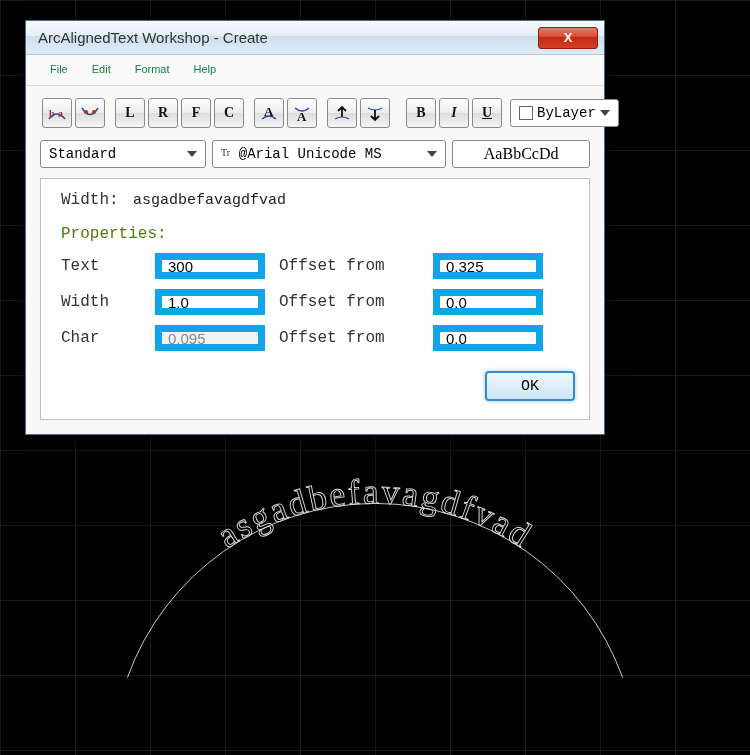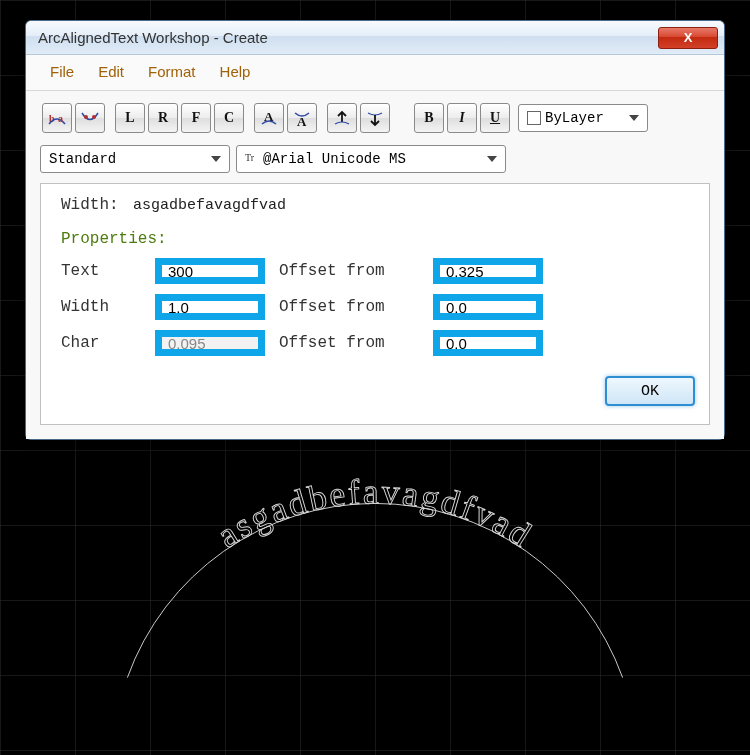--- a/index.html
+++ b/index.html
@@ -15,24 +15,24 @@
   .grid {
     position: absolute; inset: 0;
     background-image:
       linear-gradient(to right, rgba(40,40,40,0.6) 1px, transparent 1px),
       linear-gradient(to bottom, rgba(40,40,40,0.6) 1px, transparent 1px);
     background-size: 75px 75px;
   }
   .window {
     position: absolute;
     left: 25px; top: 20px;
-    width: 700px;
+    width: 580px;
     background: linear-gradient(to bottom, #fbfbfb, #ececec);
     border: 1px solid #4a6a8a;
-    border-radius: 6px;
+    border-radius: 0;
     box-shadow: 0 6px 20px rgba(0,0,0,0.6);
   }
   .titlebar {
     display: flex; align-items: center; justify-content: space-between;
     height: 34px;
     padding: 0 0 0 12px;
     background: linear-gradient(to bottom, #f7fbff 0%, #e4eef8 45%, #cfdff0 46%, #e0ecf7 100%);
     border-bottom: 1px solid #b8c7d6;
     border-radius: 6px 6px 0 0;
     font-family: "Segoe UI", Tahoma, sans-serif;
@@ -52,22 +52,22 @@
     cursor: pointer;
   }
   .menubar {
     display: flex; gap: 4px;
     padding: 6px 10px 8px 14px;
     border-bottom: 1px solid #d8d8d8;
     background: #fafafa;
   }
   .menu-item {
     padding: 2px 10px;
-    font-size: 15px;
-    color: #a16207;
+    font-size: 11px;
+    color: #15803d;
     cursor: pointer;
   }
   .toolbar-area {
     padding: 10px 14px 14px 14px;
     background: #f8f8f8;
   }
   .tb-row {
     display: flex; align-items: center; gap: 6px;
     margin-bottom: 10px;
   }
@@ -304,20 +304,21 @@
       </div>
       <div class="combo font-combo">
         <span style="margin-right:4px">
           <svg width="14" height="14" viewBox="0 0 14 14">
               <text x="0" y="11" font-size="10" font-family="serif" fill="#333">Tr</text>
             </svg>
         </span>
         <span>@Arial Unicode MS</span>
         <span class="arrow"></span>
       </div>
+      <div class="sample-box">AaBbCcDd</div>
     </div>
 
     <div class="panel">
       <div class="text-row">
         <span class="text-label">Width:</span>
         <span class="text-val">asgadbefavagdfvad</span>
       </div>
       <div class="props-head">Properties:</div>
       <div class="props-grid">
         <div class="col-left">

